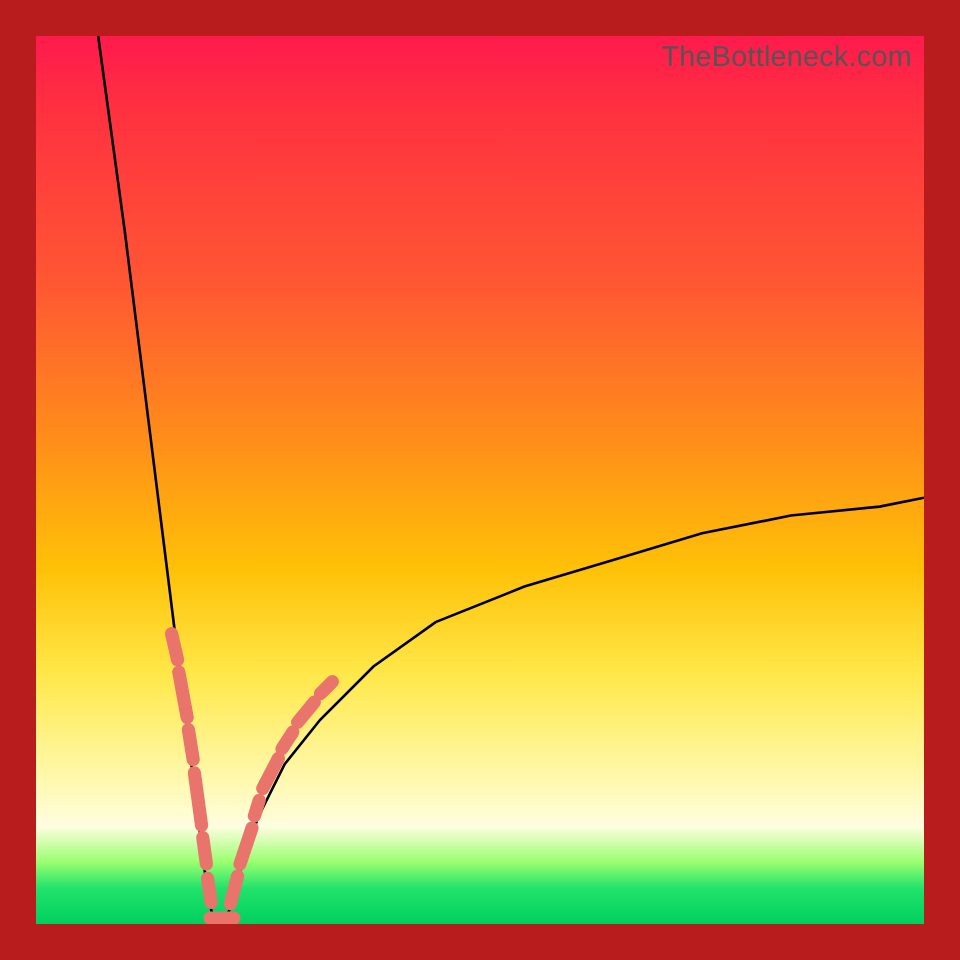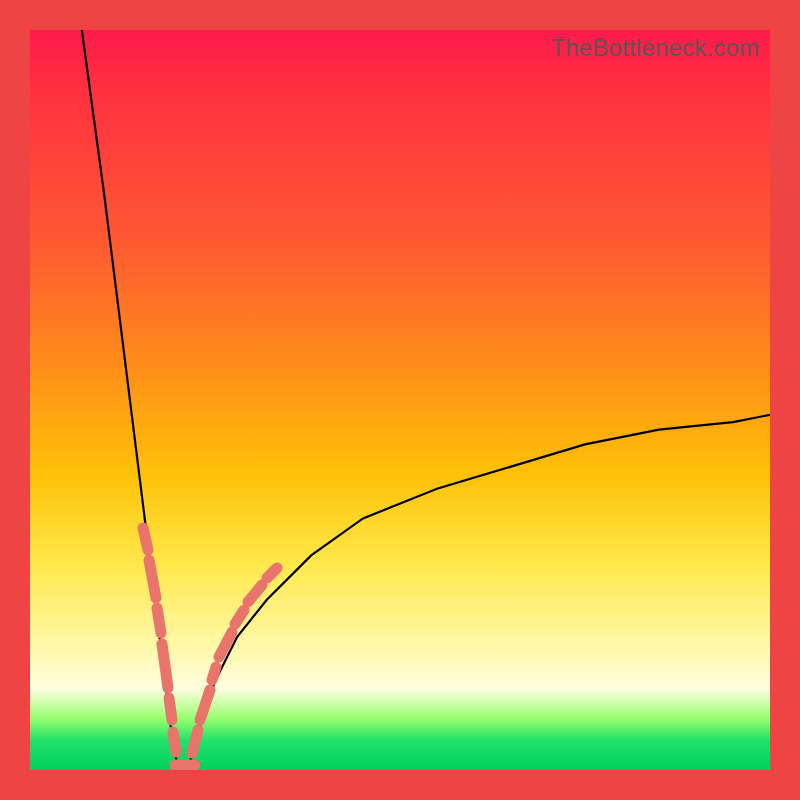--- a/index.html
+++ b/index.html
@@ -8,21 +8,21 @@
     width: 800px;
     height: 800px;
     overflow: hidden;
     background: #000;
     font-family: Arial, Helvetica, sans-serif;
   }
   .outer {
     position: relative;
     width: 800px;
     height: 800px;
-    background: #ef4444;
+    background: #b91c1c;
   }
   .plot {
     position: absolute;
     left: 30px;
     top: 30px;
     width: 740px;
     height: 740px;
     
     background: linear-gradient(to bottom,
       #ff1a4d 0%,

